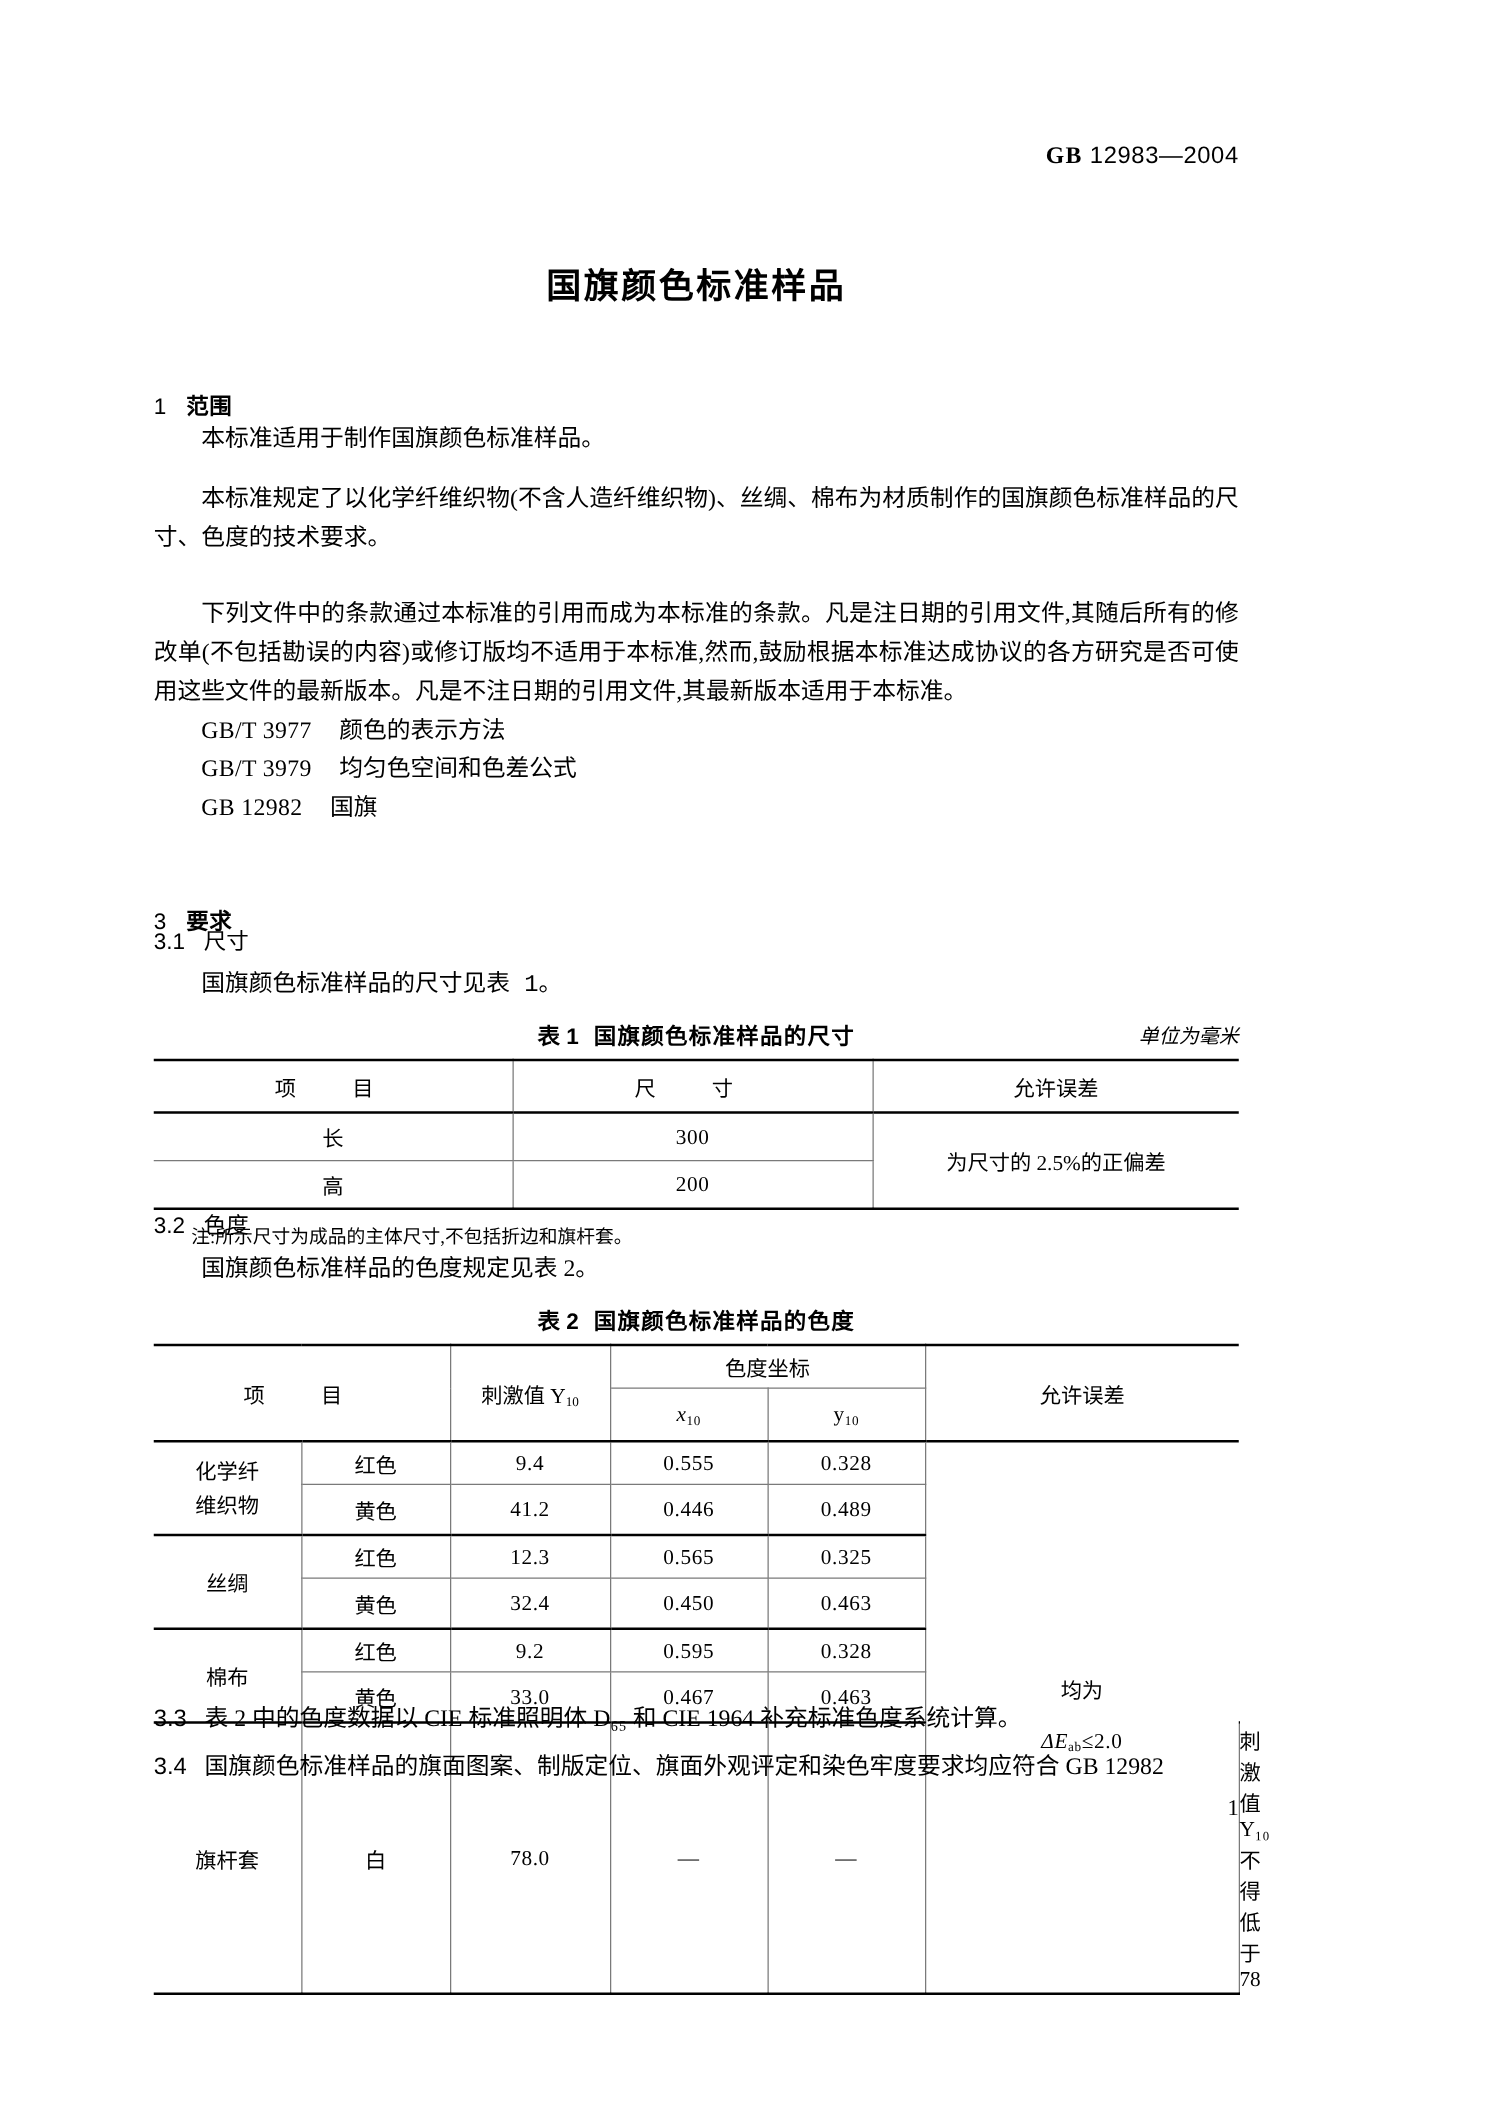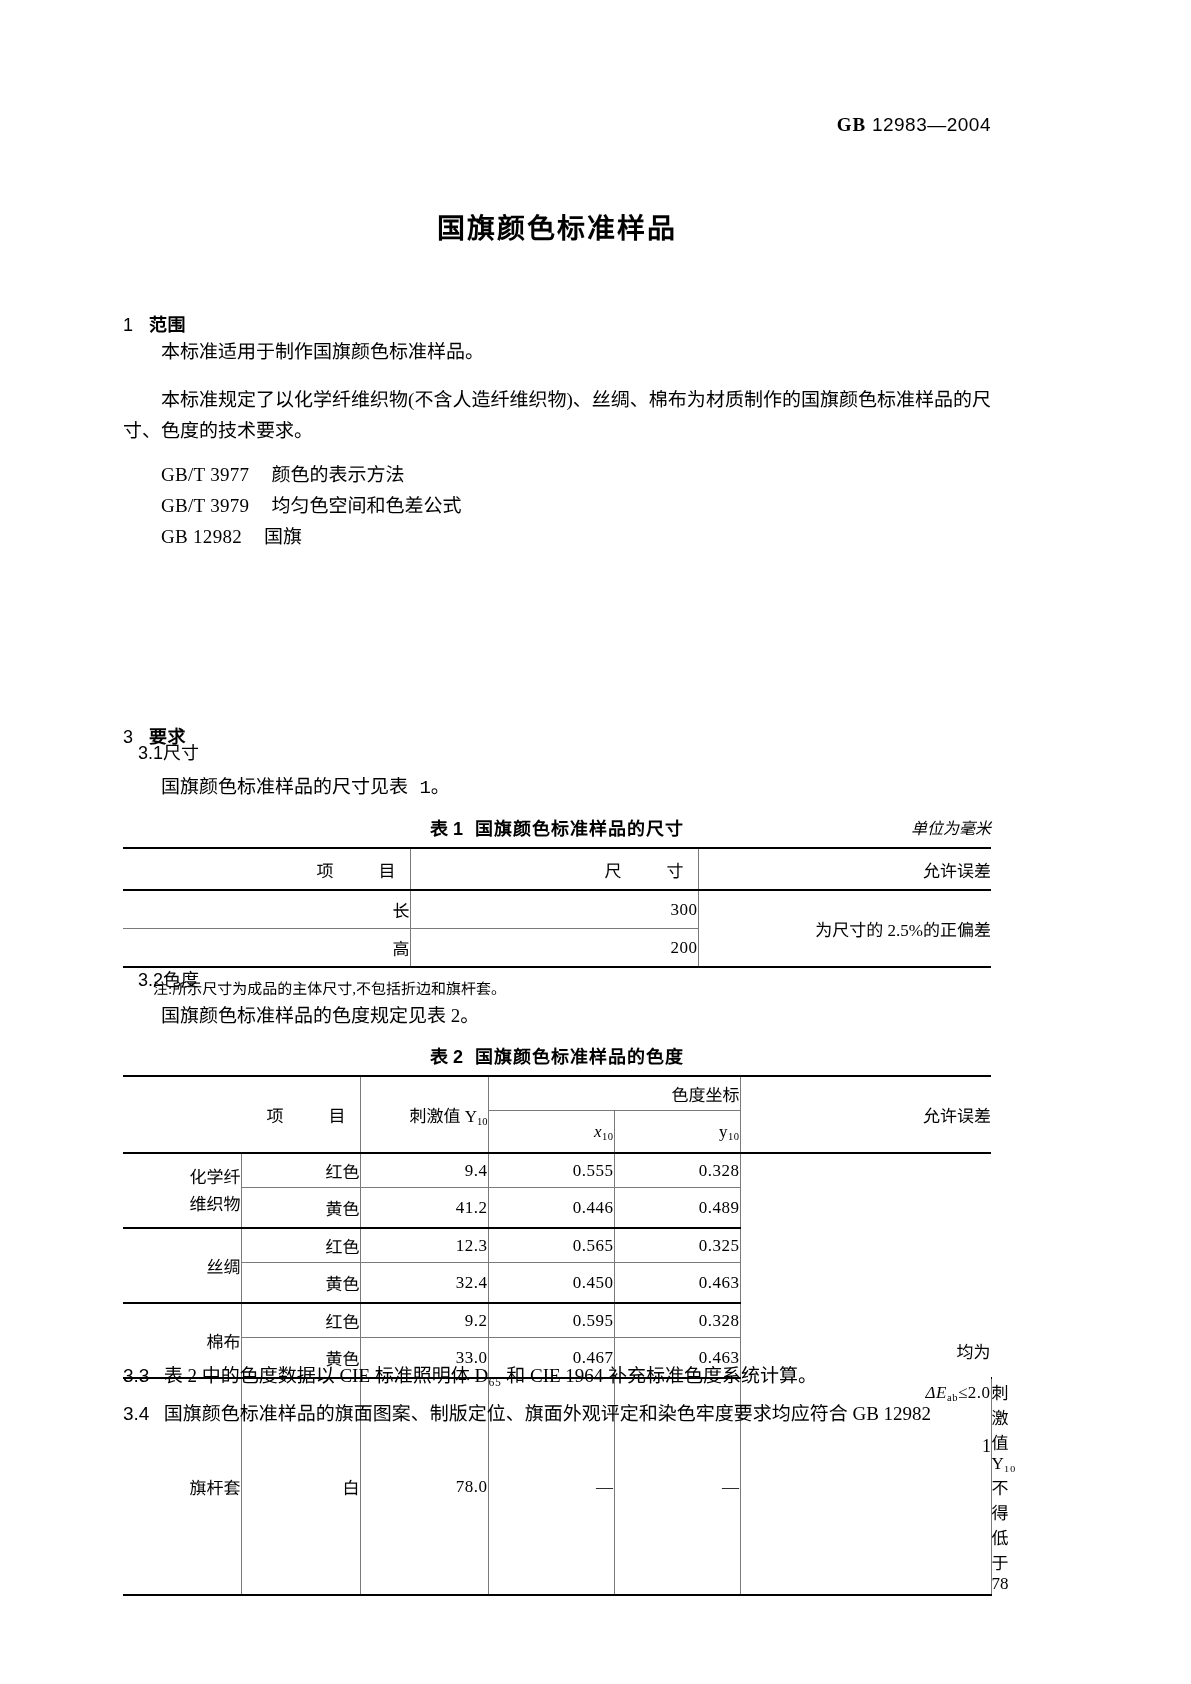--- a/index.html
+++ b/index.html
@@ -75,21 +75,20 @@
     min-width: 26px;
   }
   .h2 {
     font-family: "Liberation Sans", "DejaVu Sans", sans-serif;
     font-weight: normal;
     font-size: 18px;
   }
   .h2 .no {
     display: inline-block;
     min-width: 40px;
-    text-align: right;
   }
 
   p.body {
     font-size: 19px;
     line-height: 31px;
     margin: 0;
     text-align: justify;
     text-justify: inter-character;
     letter-spacing: 0px;
   }
@@ -132,21 +131,21 @@
   }
 
   table.grid {
     border-collapse: collapse;
     width: 868px;
     font-size: 17px;
     table-layout: fixed;
   }
   table.grid td, table.grid th {
     border: 1px solid #7a7a7a;
-    text-align: right;
+    text-align: center;
     font-weight: normal;
     padding: 0;
     height: 33px;
     vertical-align: middle;
   }
   table.grid { border-top: 2px solid #000; border-bottom: 2px solid #000; }
   table.grid tr.hdr td { border-bottom: 2px solid #000; }
   table.grid td.lft { border-left: none; }
   table.grid td.rgt { border-right: none; }
   .sp2 { letter-spacing: 14px; padding-left: 14px; }
@@ -191,20 +190,21 @@
 
     <div class="blk" style="top:310px;">
       <div class="h1">
         <span class="no">1</span><span>范围</span>
       </div>
       <p class="body indent">本标准适用于制作国旗颜色标准样品。</p>
       <p class="body indent" style="margin-top:17px;">本标准规定了以化学纤维织物(不含人造纤维织物)、丝绸、棉布为材质制作的国旗颜色标准样品的尺寸、色度的技术要求。</p>
     </div>
 
     <div class="blk" style="top:459px;">
+      <p class="body indent" style="margin-top:17px;">下列文件中的条款通过本标准的引用而成为本标准的条款。凡是注日期的引用文件,其随后所有的修改单(不包括勘误的内容)或修订版均不适用于本标准,然而,鼓励根据本标准达成协议的各方研究是否可使用这些文件的最新版本。凡是不注日期的引用文件,其最新版本适用于本标准。</p>
       <p class="ref-line">
         <span class="code">GB/T 3977</span><span class="sep"></span><span>颜色的表示方法</span>
       </p>
       <p class="ref-line">
         <span class="code">GB/T 3979</span><span class="sep"></span><span>均匀色空间和色差公式</span>
       </p>
       <p class="ref-line">
         <span class="code">GB 12982</span><span class="sep"></span><span>国旗</span>
       </p>
     </div>

